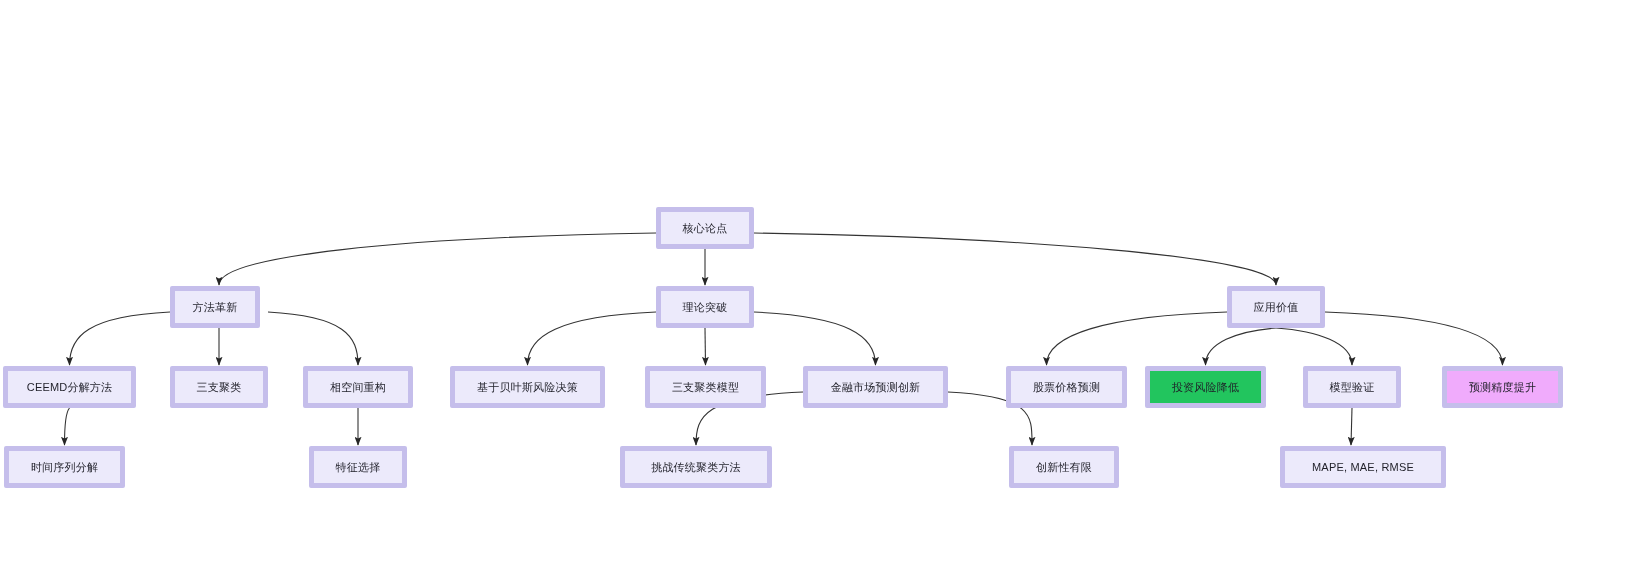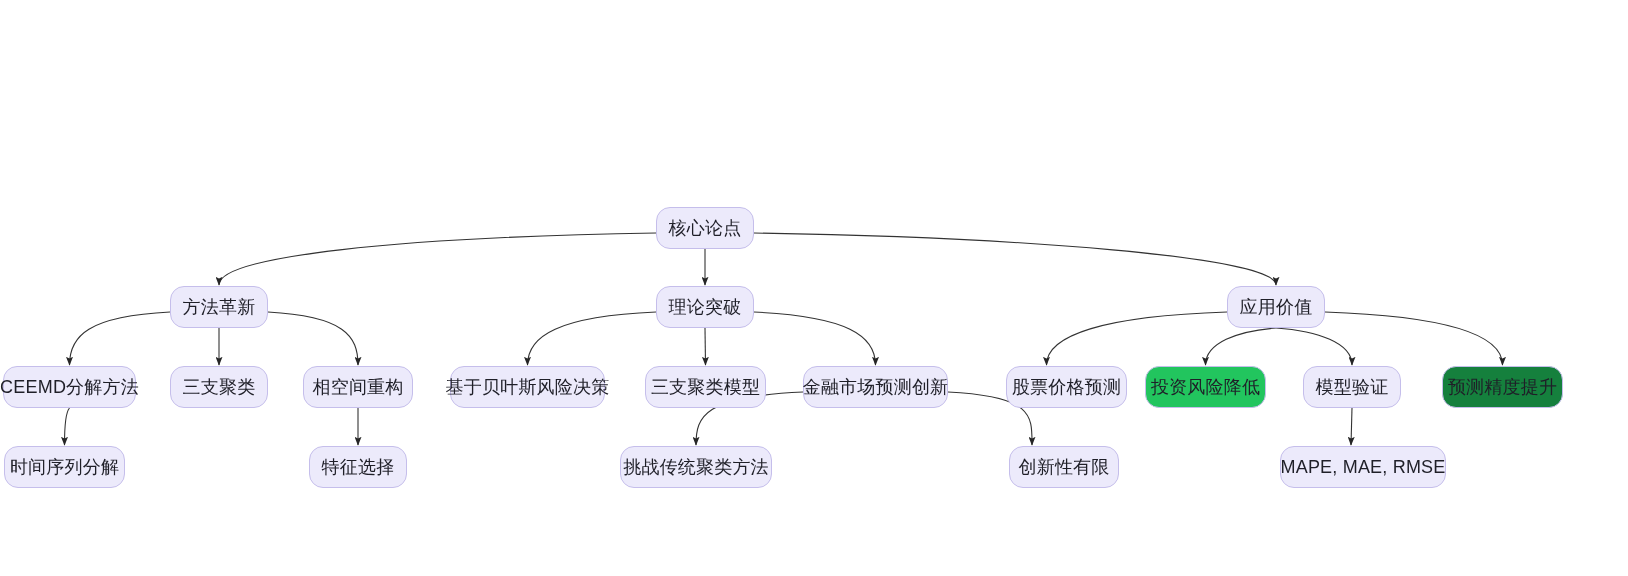--- a/index.html
+++ b/index.html
@@ -24,27 +24,27 @@
     left: 0;
     top: 0;
     width: 1628px;
     height: 576px;
     pointer-events: none;
   }
   .node {
     position: absolute;
     box-sizing: border-box;
     background: #ECEAFB;
-    border: 1px solid #14b8a6;
-    border-radius: 14px;
+    border: 5px solid #14b8a6;
+    border-radius: 2px;
     display: flex;
     align-items: center;
     justify-content: center;
     color: #1f1f28;
-    font-size: 18px;
+    font-size: 11px;
     line-height: 1;
     letter-spacing: 0.2px;
     white-space: nowrap;
     font-family: "Liberation Sans", "DejaVu Sans", sans-serif;
   }
   .node-label {
     display: block;
     pointer-events: none;
   }
 </style>
@@ -76,21 +76,21 @@
         <path d="M358,408 L358,445" fill="none" stroke="#333333" stroke-width="1.1" marker-end="url(#arrowhead)"></path>
         <path d="M803,392.04 C704.275,396.27680000000004 696,415.872 696,445" fill="none" stroke="#333333" stroke-width="1.1" marker-end="url(#arrowhead)"></path>
         <path d="M948,392.04 C1034.075,396.27680000000004 1032,415.872 1032,445" fill="none" stroke="#333333" stroke-width="1.1" marker-end="url(#arrowhead)"></path>
         <path d="M1352,408 L1351,445" fill="none" stroke="#333333" stroke-width="1.1" marker-end="url(#arrowhead)"></path>
       </g>
   </svg>
   <div id="node-layer">
       <div class="node" style="left: 656px; top: 207px; width: 98px; height: 42px; background: rgb(236, 234, 251); border-color: rgb(197, 190, 235); color: rgb(31, 31, 40);">
         <span class="node-label">核心论点</span>
       </div>
-      <div class="node" style="left: 170px; top: 286px; width: 98px; height: 42px; background: rgb(236, 234, 251); border-color: rgb(197, 190, 235); color: rgb(31, 31, 40);">
+      <div class="node" style="left: 170px; top: 286px; width: 90px; height: 42px; background: rgb(236, 234, 251); border-color: rgb(197, 190, 235); color: rgb(31, 31, 40);">
         <span class="node-label">方法革新</span>
       </div>
       <div class="node" style="left: 656px; top: 286px; width: 98px; height: 42px; background: rgb(236, 234, 251); border-color: rgb(197, 190, 235); color: rgb(31, 31, 40);">
         <span class="node-label">理论突破</span>
       </div>
       <div class="node" style="left: 1227px; top: 286px; width: 98px; height: 42px; background: rgb(236, 234, 251); border-color: rgb(197, 190, 235); color: rgb(31, 31, 40);">
         <span class="node-label">应用价值</span>
       </div>
       <div class="node" style="left: 3px; top: 366px; width: 133px; height: 42px; background: rgb(236, 234, 251); border-color: rgb(197, 190, 235); color: rgb(31, 31, 40); justify-content: center;">
         <span class="node-label">CEEMD分解方法</span>
@@ -112,21 +112,21 @@
       </div>
       <div class="node" style="left: 986px; top: 366px; width: 121px; height: 42px; background: rgb(236, 234, 251); border-color: rgb(197, 190, 235); color: rgb(31, 31, 40); margin-left: 20px;">
         <span class="node-label">股票价格预测</span>
       </div>
       <div class="node" style="left: 1145px; top: 366px; width: 121px; height: 42px; background: #22c55e; border-color: rgb(197, 190, 235); color: rgb(31, 31, 40);">
         <span class="node-label">投资风险降低</span>
       </div>
       <div class="node" style="left: 1303px; top: 366px; width: 98px; height: 42px; background: rgb(236, 234, 251); border-color: rgb(197, 190, 235); color: rgb(31, 31, 40);">
         <span class="node-label">模型验证</span>
       </div>
-      <div class="node" style="left: 1442px; top: 366px; width: 121px; height: 42px; background: #15803d; border-color: rgb(197, 190, 235); color: rgb(31, 31, 40);">
+      <div class="node" style="left: 1442px; top: 366px; width: 121px; height: 42px; background: #f0abfc; border-color: rgb(197, 190, 235); color: rgb(31, 31, 40);">
         <span class="node-label">预测精度提升</span>
       </div>
       <div class="node" style="left: 4px; top: 446px; width: 121px; height: 42px; background: rgb(236, 234, 251); border-color: rgb(197, 190, 235); color: rgb(31, 31, 40);">
         <span class="node-label">时间序列分解</span>
       </div>
       <div class="node" style="left: 309px; top: 446px; width: 98px; height: 42px; background: rgb(236, 234, 251); border-color: rgb(197, 190, 235); color: rgb(31, 31, 40);">
         <span class="node-label">特征选择</span>
       </div>
       <div class="node" style="left: 620px; top: 446px; width: 152px; height: 42px; background: rgb(236, 234, 251); border-color: rgb(197, 190, 235); color: rgb(31, 31, 40);">
         <span class="node-label">挑战传统聚类方法</span>

